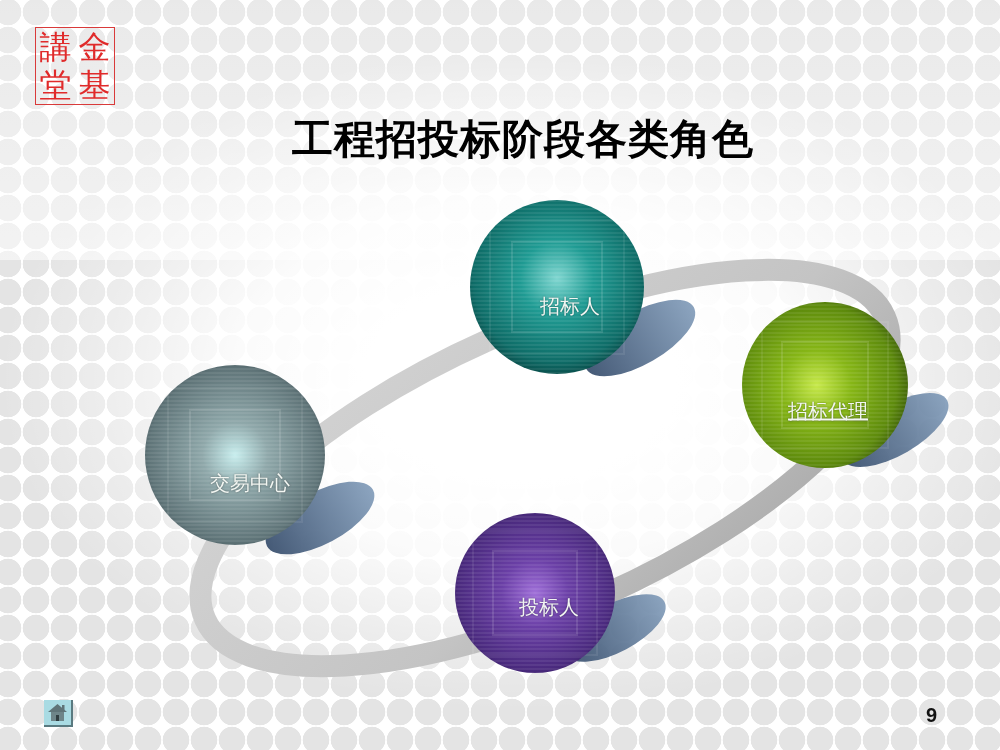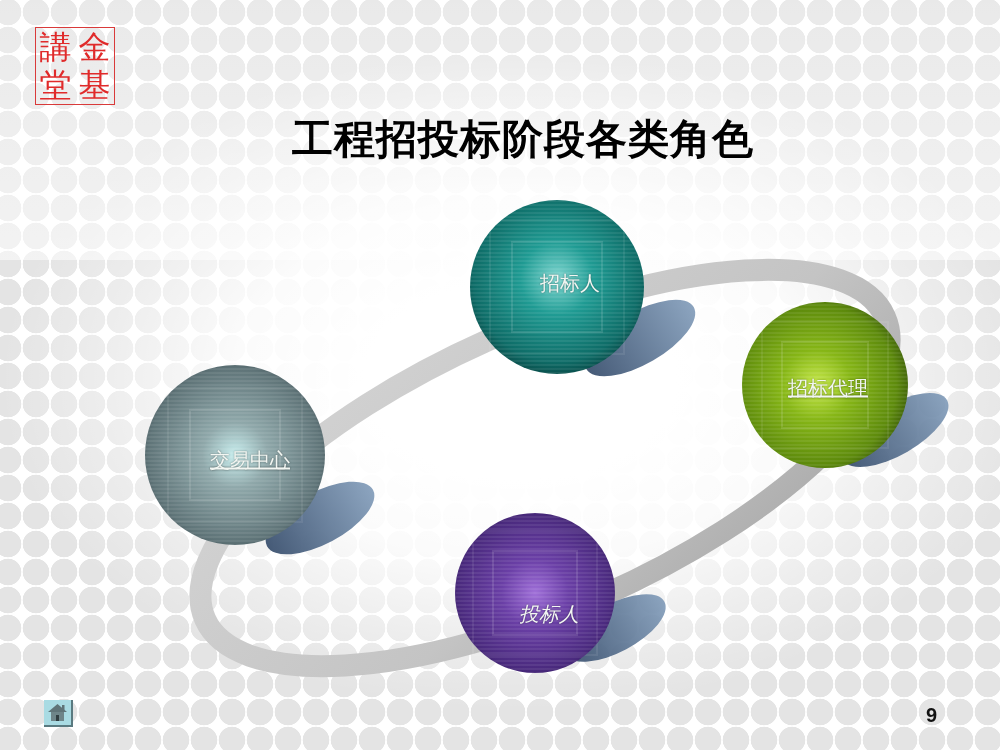--- a/index.html
+++ b/index.html
@@ -30,20 +30,21 @@
   }
   .title {
     position:absolute; left:0; width:1046px; top:112px; text-align:center;
     font-family:"DejaVu Sans", sans-serif; font-weight:bold; font-size:41px; color:#000; letter-spacing:1px;
   }
   svg.diagram { position:absolute; left:0; top:0; }
   .sphere-label {
     position:absolute; color:#f2f6f2; font-size:20px; text-align:left; white-space:nowrap;
     text-shadow: 0 0 2px rgba(0,0,0,0.45);
     transform:translate(-50%,-50%);
+    margin-top:23px;
   }
   .home-btn {
     position:absolute; left:44px; top:700px; width:29px; height:27px;
     background:#a9dbe3; border-right:2px solid #5a7a80; border-bottom:2px solid #5a7a80; box-sizing:border-box;
     cursor:pointer;
   }
   .page-num {
     position:absolute; left:926px; top:704px; font-family:"Liberation Sans", sans-serif; font-weight:bold; font-size:20px; color:#111;
   }
 </style>
@@ -135,22 +136,22 @@
   <g>
     <circle cx="535" cy="593" r="80" fill="url(#gPurple)"></circle>
     <circle cx="535" cy="593" r="80" fill="url(#stripes)"></circle>
     <rect x="493" y="551" width="84" height="84" fill="none" stroke="rgba(255,255,255,0.12)" stroke-width="2"></rect>
     <rect x="473" y="531" width="124" height="124" fill="none" stroke="rgba(255,255,255,0.08)" stroke-width="2"></rect>
   </g>
 </svg>
 
 <div class="sphere-label" style="left:570px; top:283px;">招标人</div>
 <div class="sphere-label" style="left:828px; top:388px;text-decoration:underline;">招标代理</div>
-<div class="sphere-label" style="left:549px; top:614px;font-style:italic;">投标人</div>
-<div class="sphere-label" style="left:250px; top:460px;text-decoration:underline;">交易中心</div>
+<div class="sphere-label" style="left:549px; top:584px;">投标人</div>
+<div class="sphere-label" style="left:250px; top:460px;">交易中心</div>
 
 <div class="home-btn">
   <svg width="27" height="25" viewBox="0 0 27 25">
     <polygon points="4,12 13.5,4 23,12" fill="#5f7478"></polygon>
     <rect x="18" y="5" width="2.5" height="5" fill="#5f7478"></rect>
     <rect x="7" y="12" width="13" height="9" fill="#6e8589"></rect>
     <rect x="12" y="15" width="3" height="6" fill="#2f3d40"></rect>
   </svg>
 </div>
 

